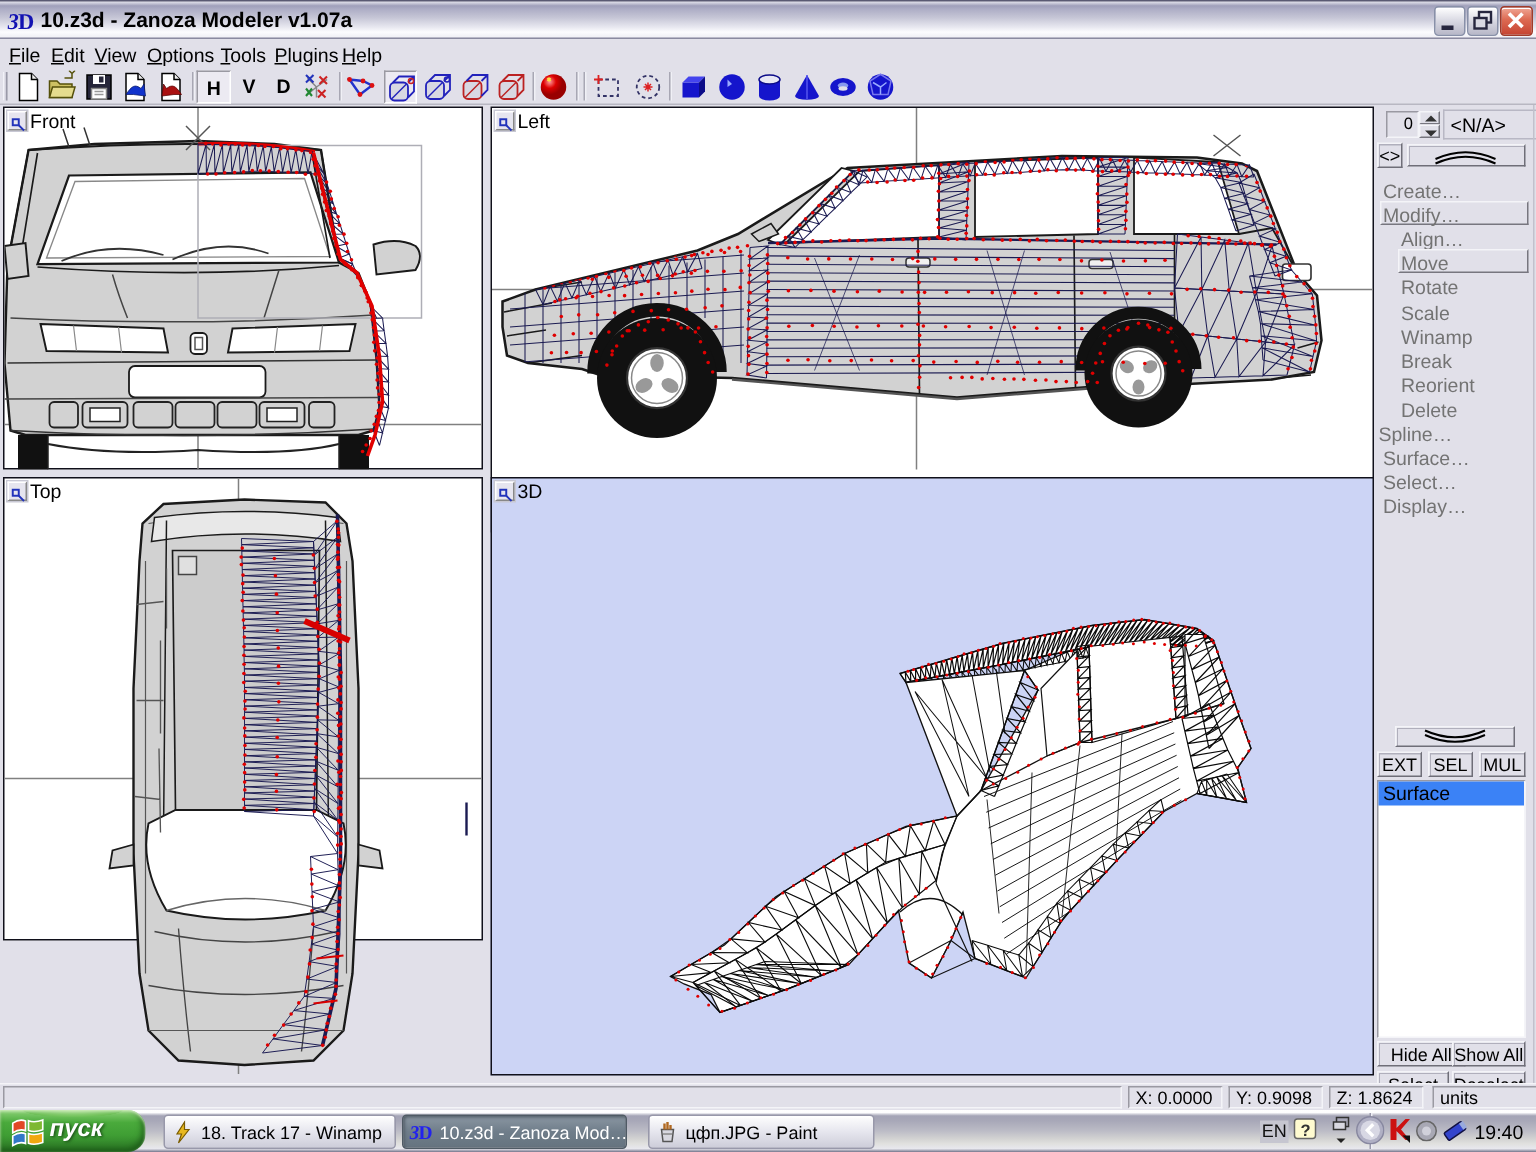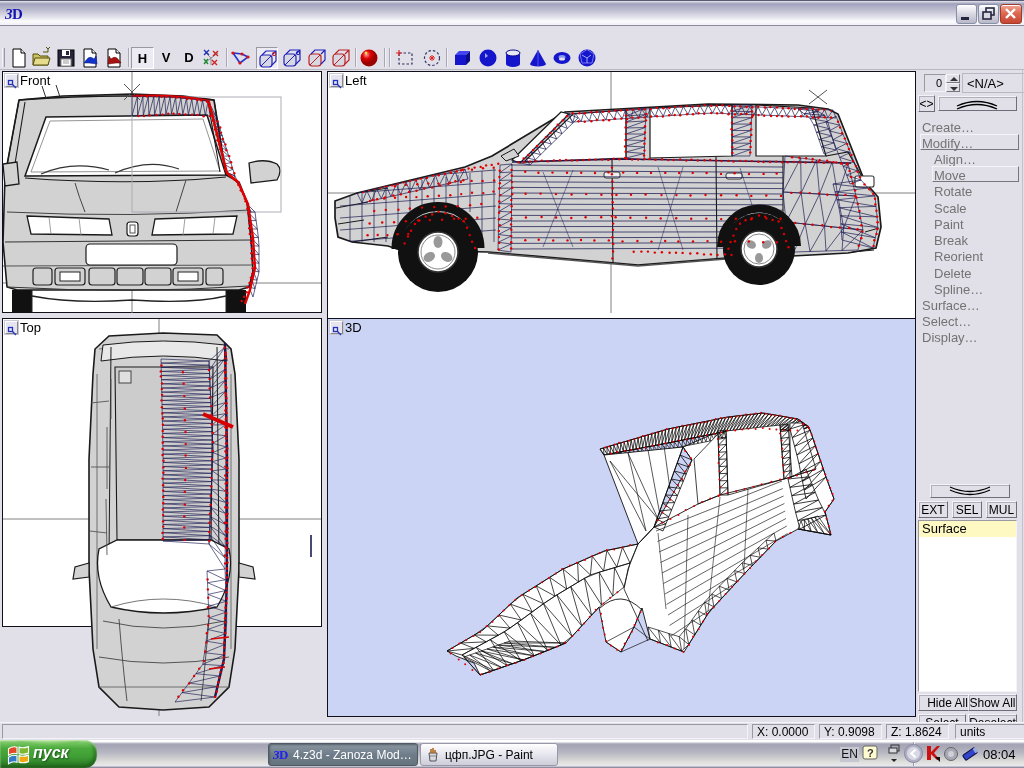--- a/index.html
+++ b/index.html
@@ -40,30 +40,40 @@
 .tlbl{position:absolute;left:24px;top:4px;white-space:nowrap;overflow:hidden}
 #tray{position:absolute;right:0;top:0;width:190px;height:28px;}
 #trayline{position:absolute;left:913px;top:2px;width:2px;height:24px;border-left:1px solid #9a9aac;border-right:1px solid #eeeef4}
 </style></head><body>
 <div id="scr">
 <div id="title" class="abs">
 <svg class="abs" style="left:5px;top:5px" width="19" height="15" viewBox="0 0 19 15">
         <text x="0" y="13" font-family="Liberation Serif" font-weight="bold" font-style="italic" font-size="15" fill="#1212b2">3</text>
         <text x="7" y="13" font-family="Liberation Serif" font-weight="bold" font-size="15" fill="#1212b2">D</text>
       </svg>
+<div class="abs txt">10.z3d - Zanoza Modeler v1.07a</div>
 <div class="abs wbtn" style="left:956px"><svg width="19" height="18">
           <rect x="4" y="12" width="8" height="3" fill="#26263e"></rect>
         </svg></div>
 <div class="abs wbtn" style="left:978px"><svg width="19" height="18">
           <rect x="7" y="3" width="8" height="7" fill="none" stroke="#26263e" stroke-width="1.6"></rect>
           <rect x="4" y="7" width="8" height="7" fill="#d8d8e2" stroke="#26263e" stroke-width="1.6"></rect>
         </svg></div>
 <div class="abs wbtn" id="closebtn" style="left:1000px;width:22px"><svg width="20" height="18">
           <path d="M5 4 L14 13 M14 4 L5 13" stroke="#fff" stroke-width="2.4"></path>
         </svg></div>
+</div>
+<div id="menu" class="abs">
+<span style="left:6px"><u>F</u>ile</span>
+<span style="left:34px"><u>E</u>dit</span>
+<span style="left:63px"><u>V</u>iew</span>
+<span style="left:98px"><u>O</u>ptions</span>
+<span style="left:147px"><u>T</u>ools</span>
+<span style="left:183px"><u>P</u>lugins</span>
+<span style="left:228px"><u>H</u>elp</span>
 </div>
 <div id="tbar" class="abs">
 <div class="grip" style="left:2px"></div>
 <div class="tb" style="left:8px"><svg width="22" height="22" viewBox="0 0 22 22">
           <path d="M5 2 L13 2 L17 6 L17 20 L5 20 Z" fill="#fff" stroke="#000"></path>
           <path d="M13 2 L13 6 L17 6" fill="#efefef" stroke="#000"></path>
         </svg></div>
 <div class="tb" style="left:31px"><svg width="22" height="22" viewBox="0 0 22 22">
           <path d="M2 7 L2 18 L17 18 L17 9 L9 9 L7 7 Z" fill="#cdc162" stroke="#55500a"></path>
           <path d="M4 11 L19 11 L17 18 L2 18 Z" fill="#e5dc8e" stroke="#55500a"></path>
@@ -1391,37 +1401,37 @@
           <path d="M18 12 Q38 3 58 12" fill="none" stroke="#000" stroke-width="1.3"></path>
         </svg></div>
 <div class="pitem" style="left:4px;top:50px">Create…</div>
 <div class="abs raised" style="left:2px;top:64px;width:99px;height:16px"></div>
 <div class="pitem" style="left:4px;top:66px">Modify…</div>
 <div class="pitem" style="left:16px;top:82px">Align…</div>
 <div class="abs raised" style="left:14px;top:96px;width:87px;height:16px"></div>
 <div class="pitem" style="left:16px;top:98px">Move</div>
 <div class="pitem" style="left:16px;top:114px">Rotate</div>
 <div class="pitem" style="left:16px;top:131px">Scale</div>
-<div class="pitem" style="left:16px;top:147px">Paint</div>
+<div class="pitem" style="left:16px;top:147px">Winamp</div>
 <div class="pitem" style="left:16px;top:163px">Break</div>
 <div class="pitem" style="left:16px;top:179px">Reorient</div>
 <div class="pitem" style="left:16px;top:196px">Delete</div>
-<div class="pitem" style="left:16px;top:212px">Spline…</div>
+<div class="pitem" style="left:1px;top:212px">Spline…</div>
 <div class="pitem" style="left:4px;top:228px">Surface…</div>
 <div class="pitem" style="left:4px;top:244px">Select…</div>
 <div class="pitem" style="left:4px;top:260px">Display…</div>
 <div class="btn3" style="left:12px;top:414px;width:80px;height:14px"><svg width="78" height="12">
           <path d="M19 2 Q39 11 59 2" fill="none" stroke="#000" stroke-width="1.3"></path>
           <path d="M19 5 Q39 14 59 5" fill="none" stroke="#000" stroke-width="1.3"></path>
         </svg></div>
 <div class="btn3" style="left:0px;top:431px;width:30px;height:17px;padding-top:1px">EXT</div>
 <div class="btn3" style="left:34px;top:431px;width:30px;height:17px;padding-top:1px">SEL</div>
 <div class="btn3" style="left:68px;top:431px;width:31px;height:17px;padding-top:1px">MUL</div>
 <div class="abs sunk" style="left:0px;top:450px;width:99px;height:172px;background:#fff">
-        <div style="background:#fef9c3;color:#000;font-size:13px;padding:0 0 1px 3px">Surface</div>
+        <div style="background:#3b82f6;color:#000;font-size:13px;padding:0 0 1px 3px">Surface</div>
       </div>
 <div class="btn3" style="left:0px;top:624px;width:59px;height:17px;padding-top:1px">Hide All</div>
 <div class="btn3" style="left:50px;top:624px;width:49px;height:17px;padding-top:1px">Show All</div>
 <div class="btn3" style="left:0px;top:644px;width:48px;height:17px;padding-top:1px">Select All</div>
 <div class="btn3" style="left:50px;top:644px;width:49px;height:17px;padding-top:1px">Deselect</div>
 </div>
 <div class="abs" style="left:1022px;top:70px;width:1px;height:652px;background:#c2c1cc"></div>
 <div id="status" class="abs">
 <div class="spanel" style="left:2px;width:746px"></div>
 <div class="spanel" style="left:752px;width:63px">X: 0.0000</div>
@@ -1434,28 +1444,34 @@
         <svg class="abs" style="left:6px;top:3px" width="26" height="22" viewBox="0 0 26 22">
           <g transform="skewY(-6)">
             <path d="M2.5 6 Q7 3.5 11 5.5 L11 12 Q7 10 2.5 12.5 Z" fill="#e24726" stroke="#fff" stroke-width="1.1"></path>
             <path d="M13 5.5 Q17 7.5 22.5 6 L22.5 12.5 Q17 14 13 12 Z" fill="#7eb832" stroke="#fff" stroke-width="1.1"></path>
             <path d="M2.5 14.5 Q7 12 11 14 L11 20.5 Q7 18.5 2.5 21 Z" fill="#3279c8" stroke="#fff" stroke-width="1.1"></path>
             <path d="M13 14 Q17 16 22.5 14.5 L22.5 21 Q17 22.5 13 20.5 Z" fill="#f0a810" stroke="#fff" stroke-width="1.1"></path>
           </g>
         </svg>
         <div class="stxt">пуск</div>
       </div>
+<div class="taskbtn" style="left:109px;width:155px">
+        <svg class="ticon" viewBox="0 0 16 16">
+          <path d="M9 1 L4 9 L7 9 L5 15 L12 6 L9 6 Z" fill="#e8b820" stroke="#7a5c00" stroke-width="0.8"></path>
+        </svg>
+        <div class="tlbl">18. Track 17 - Winamp</div>
+      </div>
 <div class="taskbtn active" style="left:268px;width:150px">
         <svg class="ticon" viewBox="0 0 16 16">
           <text x="0" y="12" font-family="Liberation Serif" font-weight="bold" font-style="italic" font-size="13" fill="#2222ee">3</text>
           <text x="6" y="12" font-family="Liberation Serif" font-weight="bold" font-size="13" fill="#2222ee">D</text>
         </svg>
-        <div class="tlbl">4.z3d - Zanoza Mod…</div>
+        <div class="tlbl">10.z3d - Zanoza Mod…</div>
       </div>
-<div class="taskbtn" style="left:420px;width:138px">
+<div class="taskbtn" style="left:432px;width:151px">
         <svg class="ticon" viewBox="0 0 16 16">
           <path d="M4 6 L12 6 L11 14 L5 14 Z" fill="#d8d8e0" stroke="#555"></path>
           <path d="M6 6 L6 2 M8 6 L8 1 M10 6 L10 3" stroke="#b06820" stroke-width="1.6"></path>
           <path d="M5 9 L11 9" stroke="#888"></path>
         </svg>
         <div class="tlbl">цфп.JPG - Paint</div>
       </div>
 <div id="trayline" class="abs"></div>
 <div id="tray">
         <div class="abs" style="left:6px;top:7px;width:19px;height:15px;background:#c6c6d0;font-size:12px;text-align:center;color:#111">EN</div>
@@ -1480,15 +1496,15 @@
         <div class="abs" style="left:110px;top:7px"><svg width="14" height="14">
             <circle cx="7" cy="7" r="6.5" fill="#a8a8b4" stroke="#666"></circle>
             <circle cx="7" cy="7" r="3" fill="#d0d0da"></circle>
           </svg></div>
         <div class="abs" style="left:126px;top:5px"><svg width="20" height="18">
             <g transform="rotate(-35 10 9)">
               <rect x="3" y="6" width="14" height="6" rx="1" fill="#3344cc" stroke="#111144"></rect>
               <rect x="15" y="6.5" width="3" height="5" fill="#99aadd"></rect>
             </g>
           </svg></div>
-        <div class="abs" style="left:149px;top:7px;font-size:13px;color:#000">08:04</div>
+        <div class="abs" style="left:149px;top:7px;font-size:13px;color:#000">19:40</div>
       </div>
 </div>
 </div>
 </body></html>

